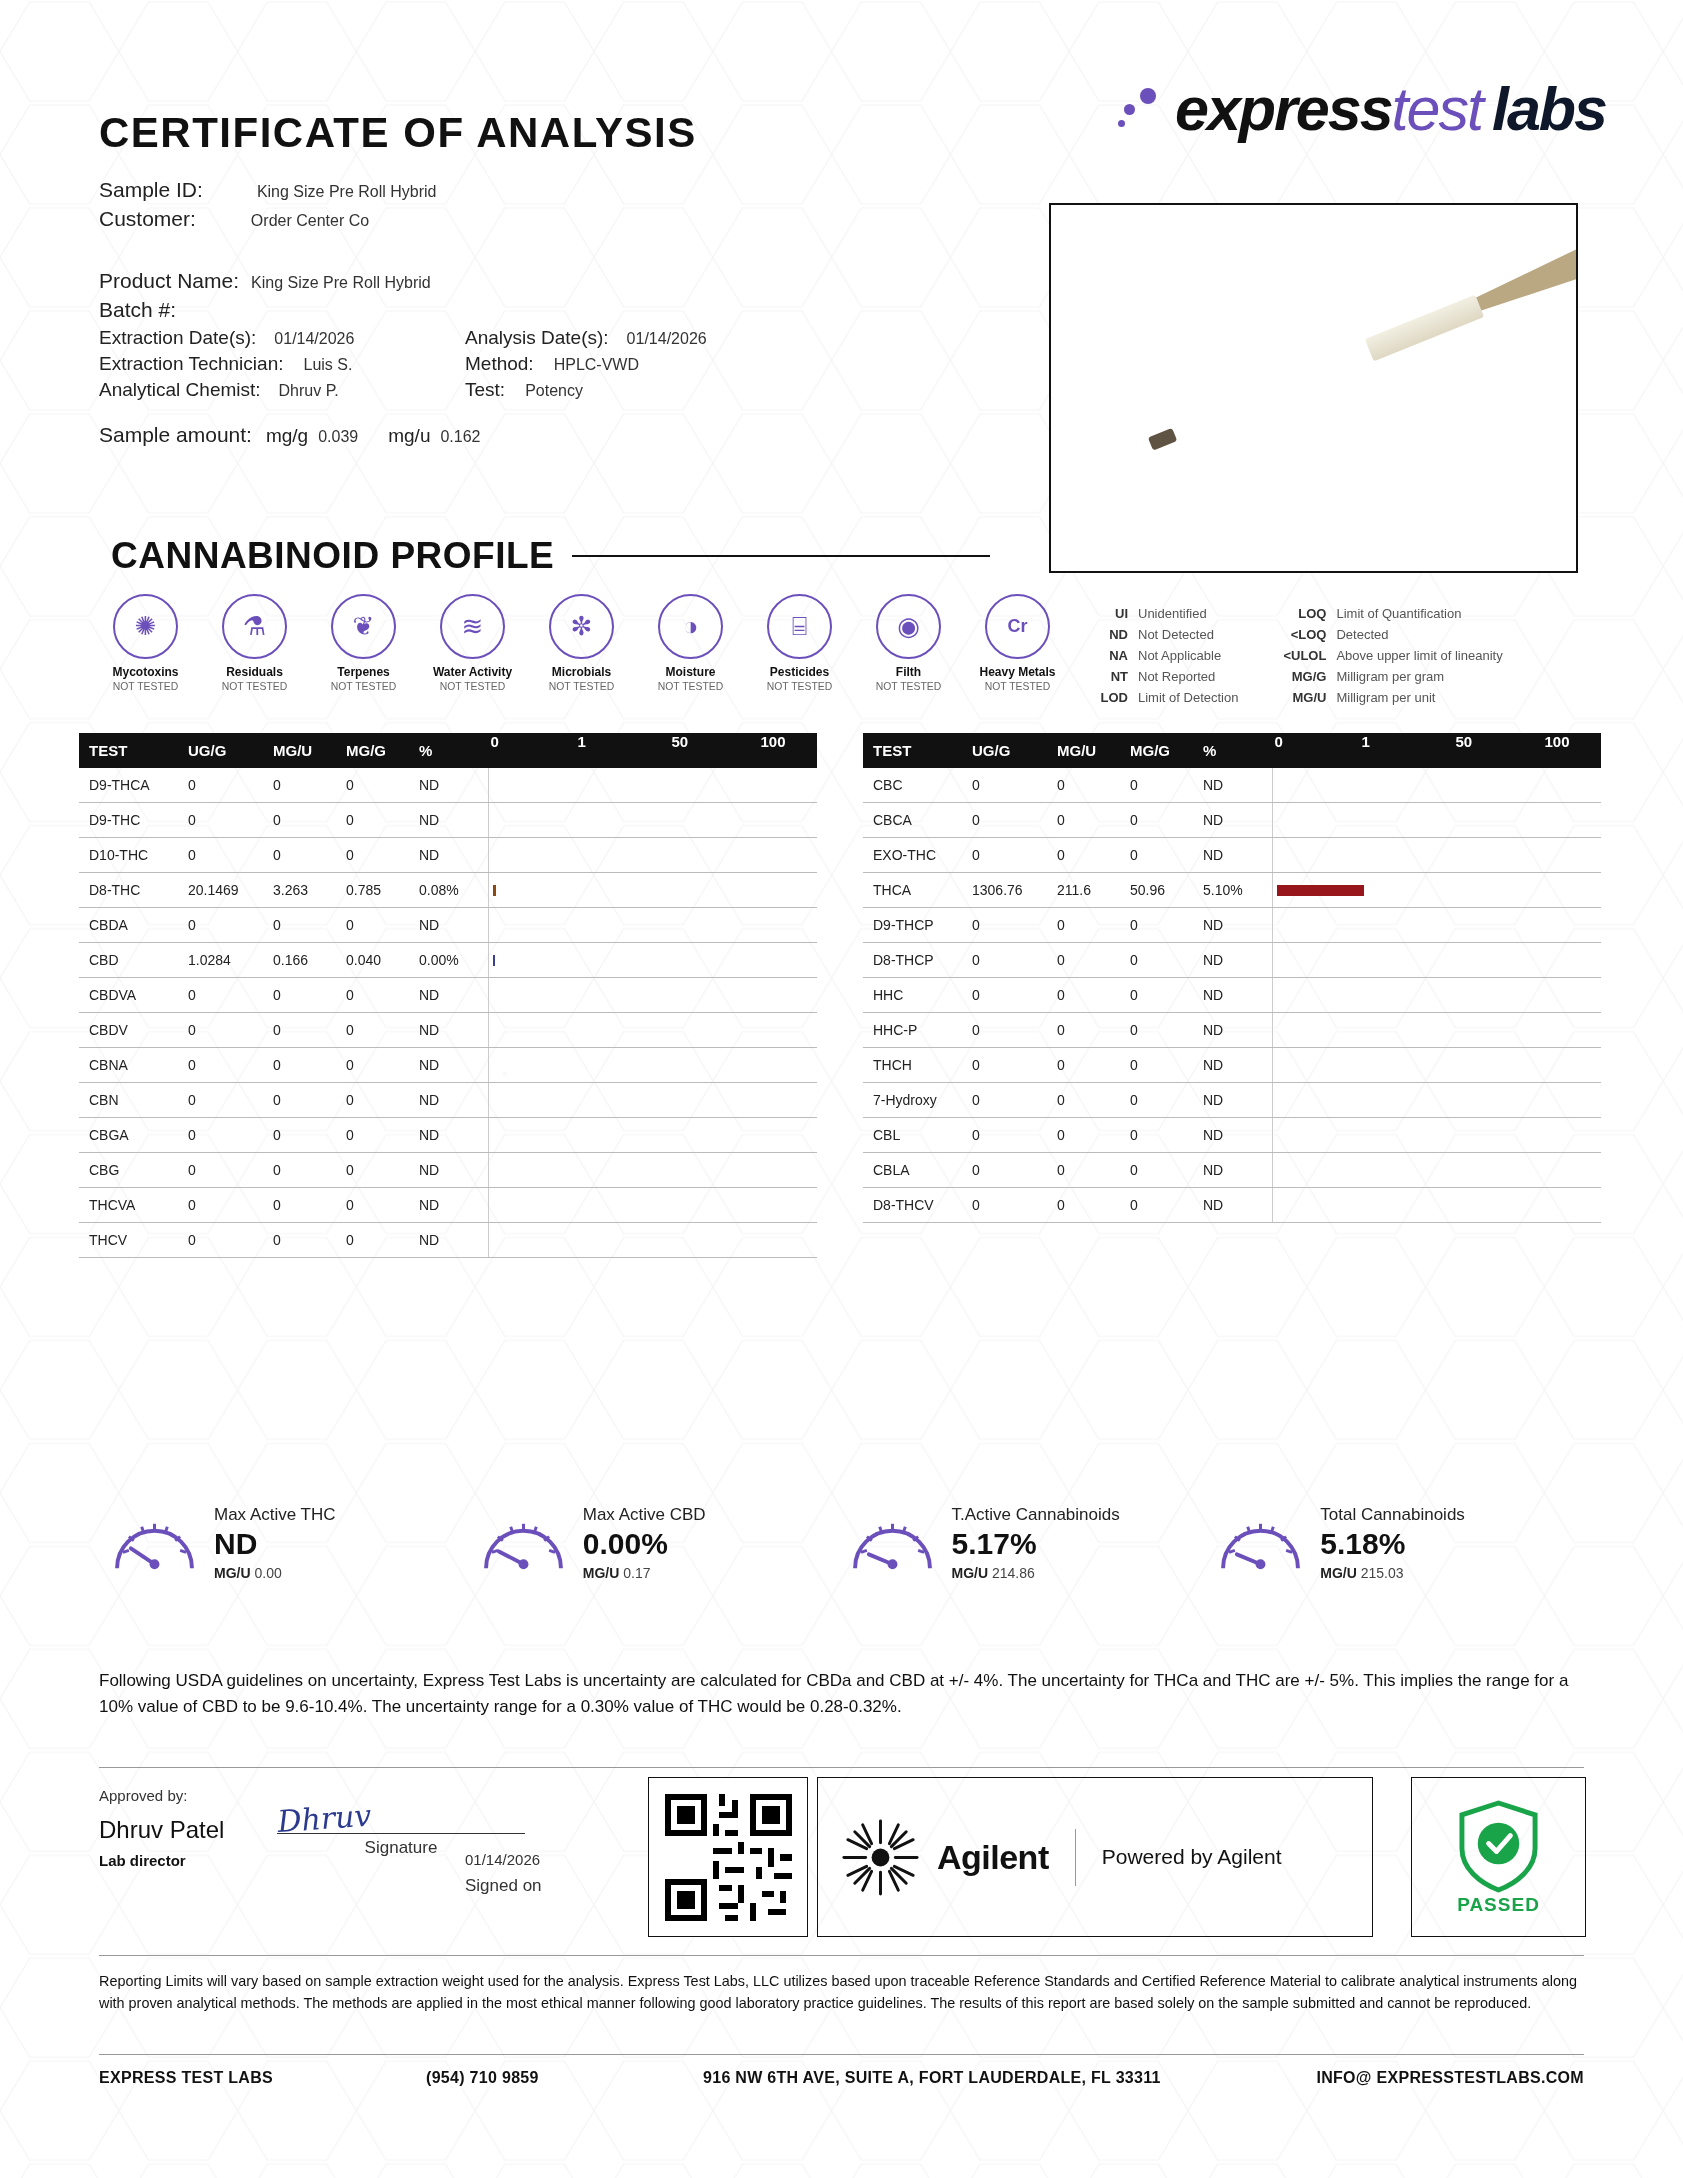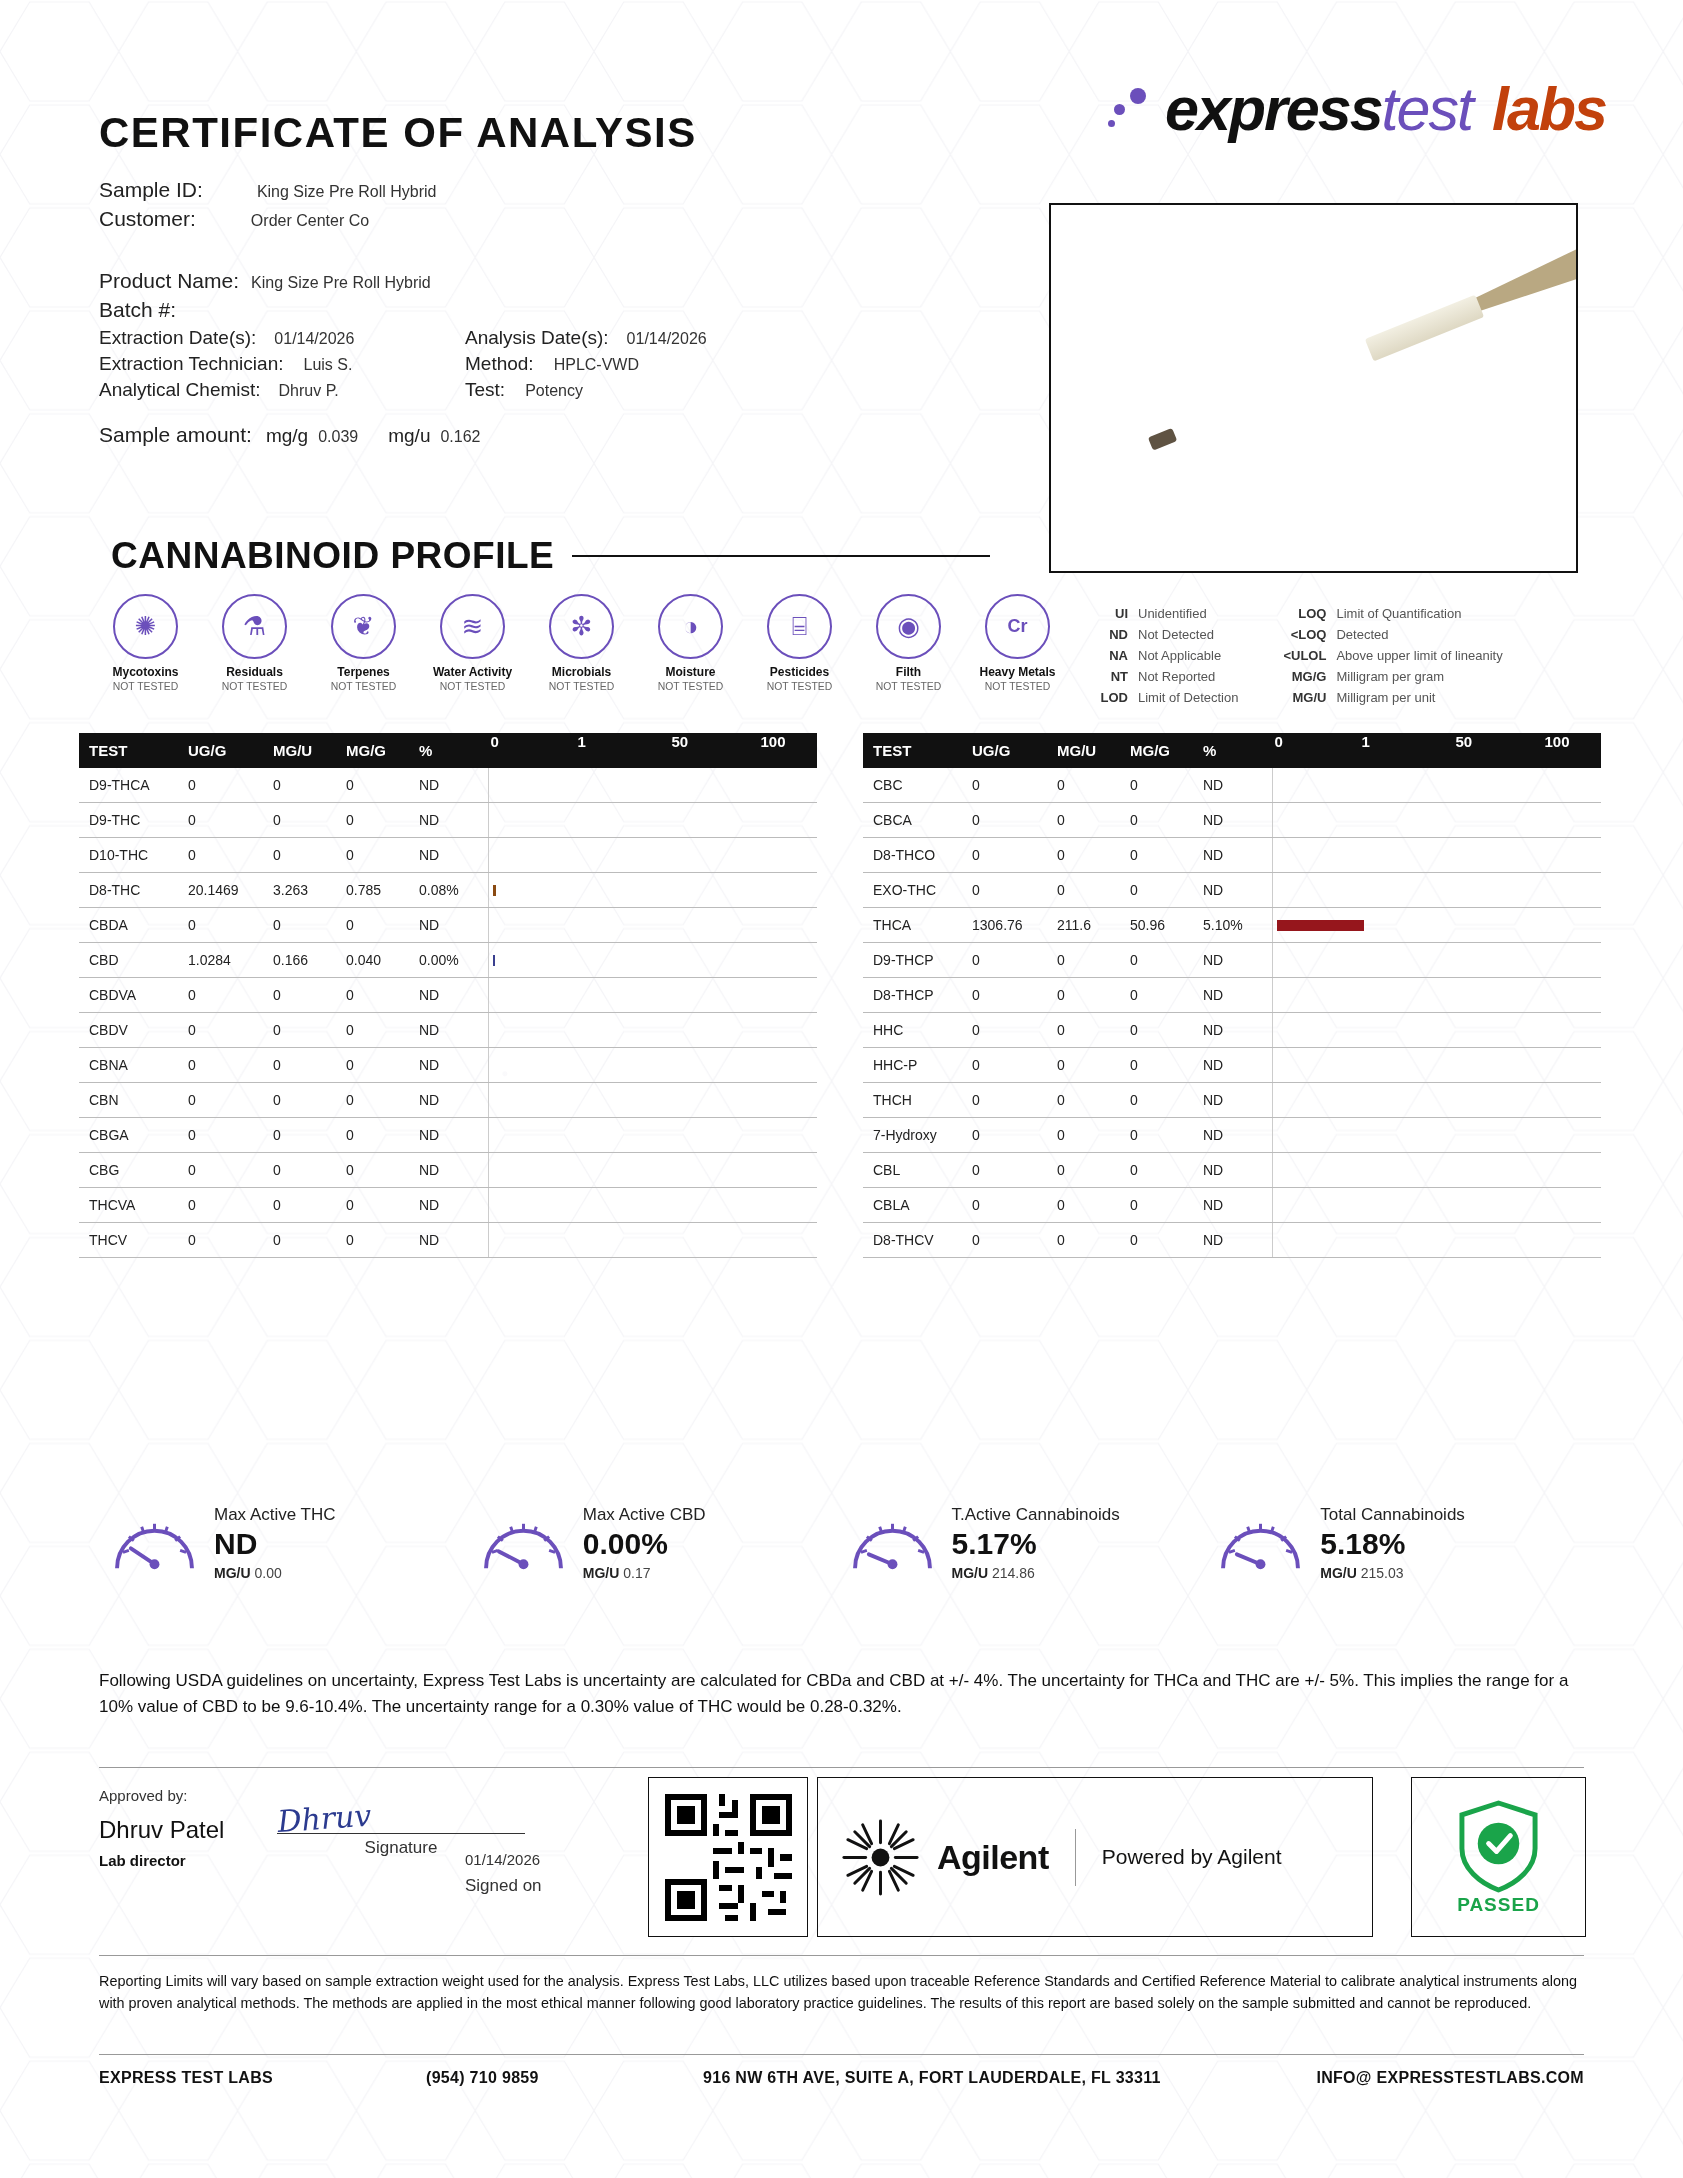--- a/index.html
+++ b/index.html
@@ -39,21 +39,21 @@
     display:flex;align-items:center;
   }
   .logo-dots{position:relative;width:51px;height:55px;margin-right:6px;}
   .logo-dots i{position:absolute;border-radius:50%;display:block;}
   .d1{width:16px;height:16px;background:#6b4fbb;left:22px;top:6px;}
   .d2{width:11px;height:11px;background:#6b4fbb;left:6px;top:22px;}
   .d3{width:7px;height:7px;background:#6b4fbb;left:0px;top:38px;}
   .logo-text{font-size:61px;font-weight:bold;letter-spacing:-2px;line-height:1;}
   .lt-express{color:#111;font-style:italic;}
   .lt-test{color:#6b4fbb;font-style:italic;font-weight:normal;}
-  .lt-labs{color:#c2410c;font-style:italic;font-weight:bold;margin-left:20px;}
+  .lt-labs{color:#0f172a;font-style:italic;font-weight:bold;margin-left:10px;}
 
   
   .meta{position:absolute;left:99px;top:178px;width:752px;font-size:19px;}
   .meta .row{display:flex;align-items:baseline;margin-bottom:5px;}
   .meta .lbl{color:#222;}
   .meta .val{color:#333;font-size:16px;margin-left:10px;}
   .lbl-lg{font-size:21px;}
   .mrow2{display:flex;margin-bottom:4px;}
   .mcol{width:366px;display:flex;align-items:baseline;}
   .mcol .lbl{font-size:19px;}
@@ -564,30 +564,20 @@
             <td class="c-ugg">0</td>
             <td class="c-mgu">0</td>
             <td class="c-mgg">0</td>
             <td class="c-pct">ND</td>
             <td class="c-bar gridcell">
               <div class="barwrap"></div>
             </td>
           </tr>
           <tr>
             <td class="c-test">CBCA</td>
-            <td class="c-ugg">0</td>
-            <td class="c-mgu">0</td>
-            <td class="c-mgg">0</td>
-            <td class="c-pct">ND</td>
-            <td class="c-bar gridcell">
-              <div class="barwrap"></div>
-            </td>
-          </tr>
-          <tr>
-            <td class="c-test">D8-THCO</td>
             <td class="c-ugg">0</td>
             <td class="c-mgu">0</td>
             <td class="c-mgg">0</td>
             <td class="c-pct">ND</td>
             <td class="c-bar gridcell">
               <div class="barwrap"></div>
             </td>
           </tr>
           <tr>
             <td class="c-test">EXO-THC</td>

